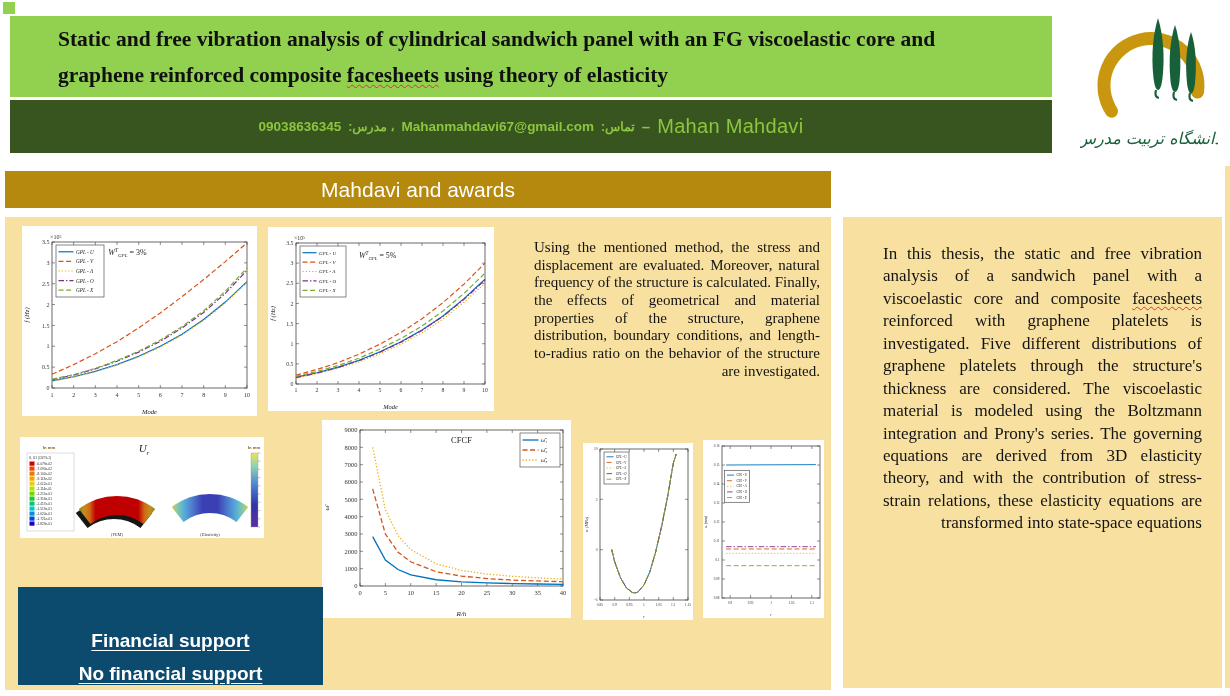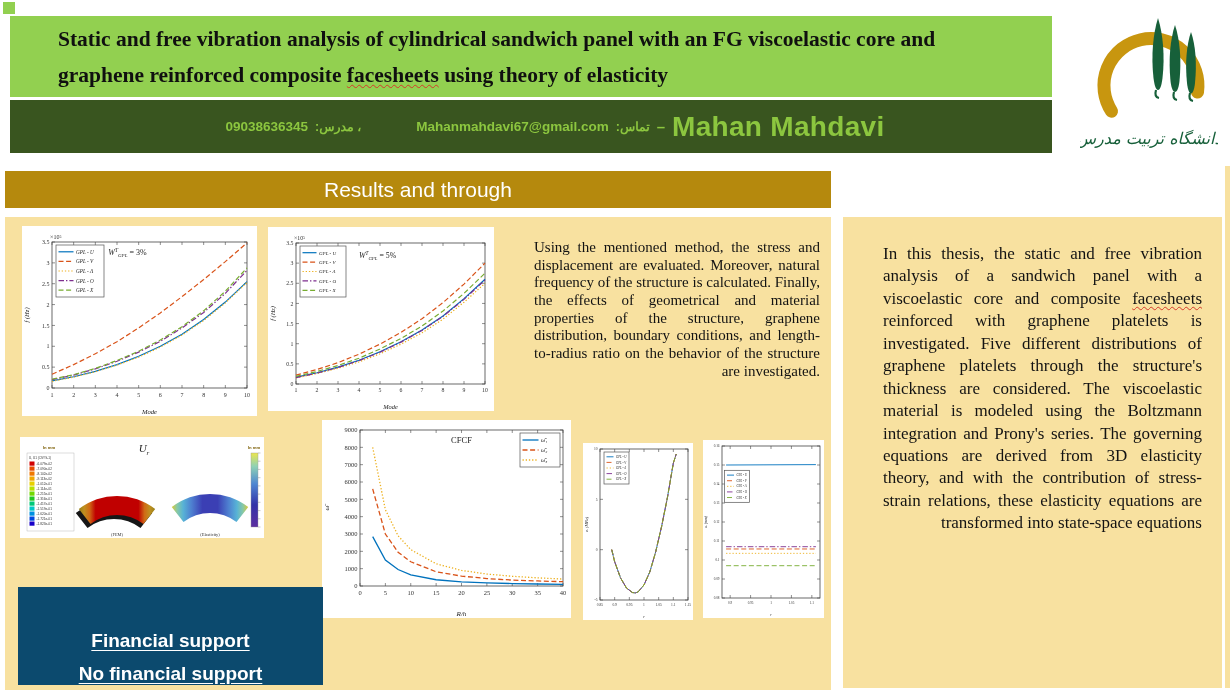--- a/index.html
+++ b/index.html
@@ -8,23 +8,23 @@
   .abs{position:absolute;}
   
   #corner-sq{left:3px;top:2px;width:12px;height:12px;background:#92D050;}
   #title-bar{left:10px;top:16px;width:1042px;height:81px;background:#92D050;
              display:flex;align-items:center;justify-content:center;}
   #title-bar .t{font:bold 21.5px/36px "Liberation Serif",serif;color:#101010;
                 padding:0 48px;}
   .squiggle{text-decoration:underline wavy #d43a2a;text-decoration-thickness:1px;text-underline-offset:2px;}
   #contact-bar{left:10px;top:100px;width:1042px;height:53px;background:#39551F;
                display:flex;align-items:center;justify-content:center;gap:7px;color:#8CC63F;}
-  #contact-bar .sm{font-weight:bold;font-size:13.5px;margin-left:48px;}
+  #contact-bar .sm{font-weight:bold;font-size:13.5px;}
   #contact-bar .lbl{font-weight:bold;font-size:12.5px;}
-  #contact-bar .author{font-weight:bold;font-size:28px;letter-spacing:.3px;}
+  #contact-bar .author{font-weight:normal;font-size:20px;letter-spacing:.3px;}
   #contact-bar .dash{font-size:15px;font-weight:bold;}
   #logo-box{left:1080px;top:0;width:138px;height:160px;background:#fff;display:flex;
             align-items:center;justify-content:center;}
   
   .hdr{display:flex;align-items:center;justify-content:center;color:#fff;background:#B5890D;}
   #hdr-results{left:5px;top:171px;width:826px;height:37px;font-size:21px;}
   #hdr-method{left:843px;top:171px;width:372px;height:37px;font-size:21px;font-weight:bold;}
   
   #panel-left{left:5px;top:217px;width:826px;height:473px;background:#F8E1A0;}
   #panel-right{left:843px;top:217px;width:379px;height:471px;background:#F8E1A0;}
@@ -75,21 +75,21 @@
         <path d="M78,18 C83,34 85,56 82.5,78 C81.5,86 80,90 78,90 C76,90 74.5,86 73.5,78 C71,56 73,34 78,18 Z"></path>
         <path d="M95,25 C100,40 101.5,60 99.5,81 C98.6,88.5 97,92 95,92 C93,92 91.4,88.5 90.5,81 C88.5,60 90,40 95,25 Z"></path>
         <path d="M111,32 C115.5,45 117,63 115,83 C114.2,90 112.8,93.4 111,93.4 C109.2,93.4 107.8,90 107,83 C105,63 106.5,45 111,32 Z"></path>
         <path d="M76,90 q-2,7 3,8 M94,92 q-2,7 3,8 M110,93 q-2,7 3,8" fill="none" stroke="#17603a" stroke-width="2.2"></path>
       </g>
       <text x="69" y="144" font-size="16" text-anchor="middle" fill="#17603a" font-style="italic" font-family="DejaVu Sans, sans-serif">دانشگاه تربیت مدرس</text>
     </svg>
   </div>
 
   <div class="abs hdr" id="hdr-results">
-    <span>Results and through</span>
+    <span>Mahdavi and awards</span>
   </div>
 
   <div class="abs" id="panel-left"></div>
   <div class="abs" id="panel-right">
     <div id="par-method"><span>In this thesis, the static and free vibration analysis of a sandwich panel with a viscoelastic core and composite </span><span class="squiggle">facesheets</span><span> reinforced with graphene platelets is investigated. Five different distributions of graphene platelets through the structure's thickness are considered. The viscoelastic material is modeled using the Boltzmann integration and Prony's series. The governing equations are derived from 3D elasticity theory, and with the contribution of stress-strain relations, these elasticity equations are transformed into state-space equations</span></div>
   </div>
   <div class="abs" id="right-sliver"></div>
 
   <div class="abs wbox" id="box-c0">
     <svg width="235" height="190">

